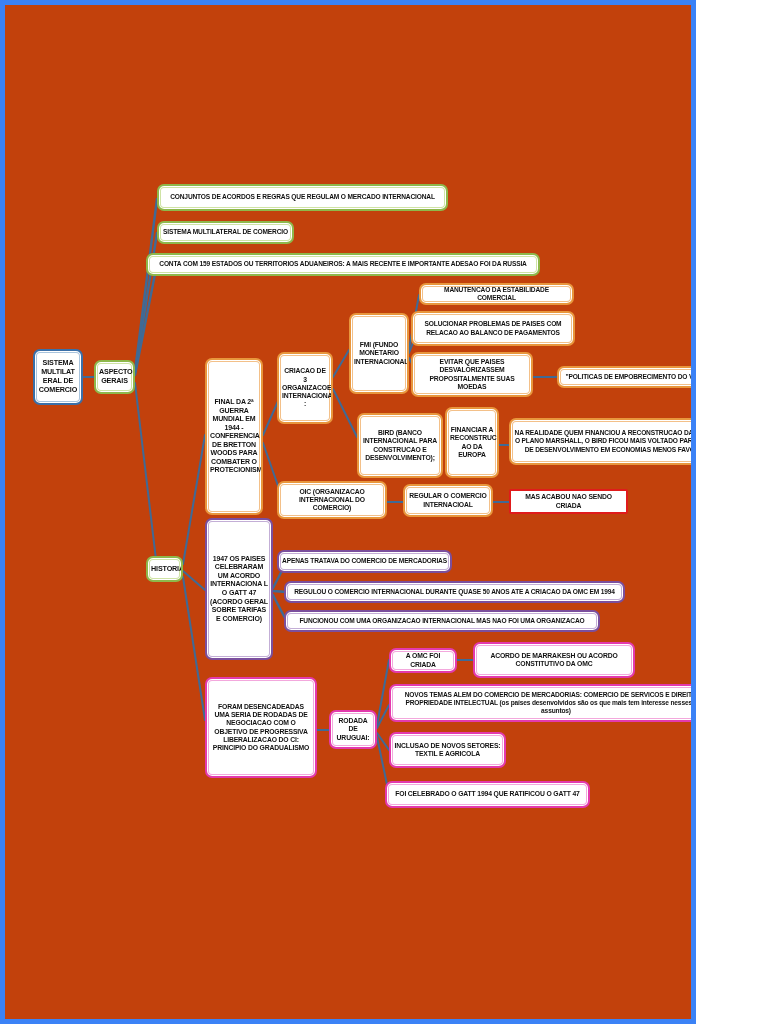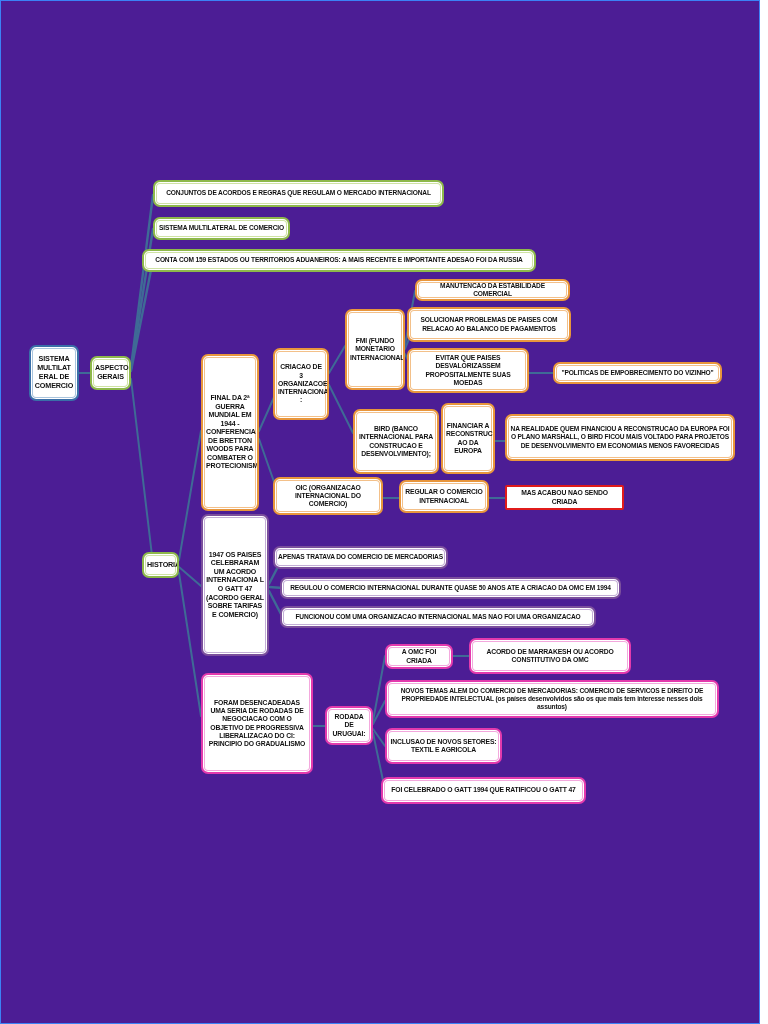--- a/index.html
+++ b/index.html
@@ -5,24 +5,24 @@
   html, body {
     margin: 0;
     padding: 0;
     background: #ffffff;
   }
   body {
     font-family: "Liberation Sans", sans-serif;
   }
   #page {
     position: relative;
-    width: 760px;
+    width: 696px;
     height: 1024px;
-    background: #4c1d95;
-    border: 1px solid #3b82f6;
+    background: #c2410c;
+    border: 5px solid #3b82f6;
     box-sizing: border-box;
     overflow: hidden;
   }
   #canvas {
     position: absolute;
     left: 0; top: 0;
     width: 768px;
     height: 1024px;
   }
   #edges {

